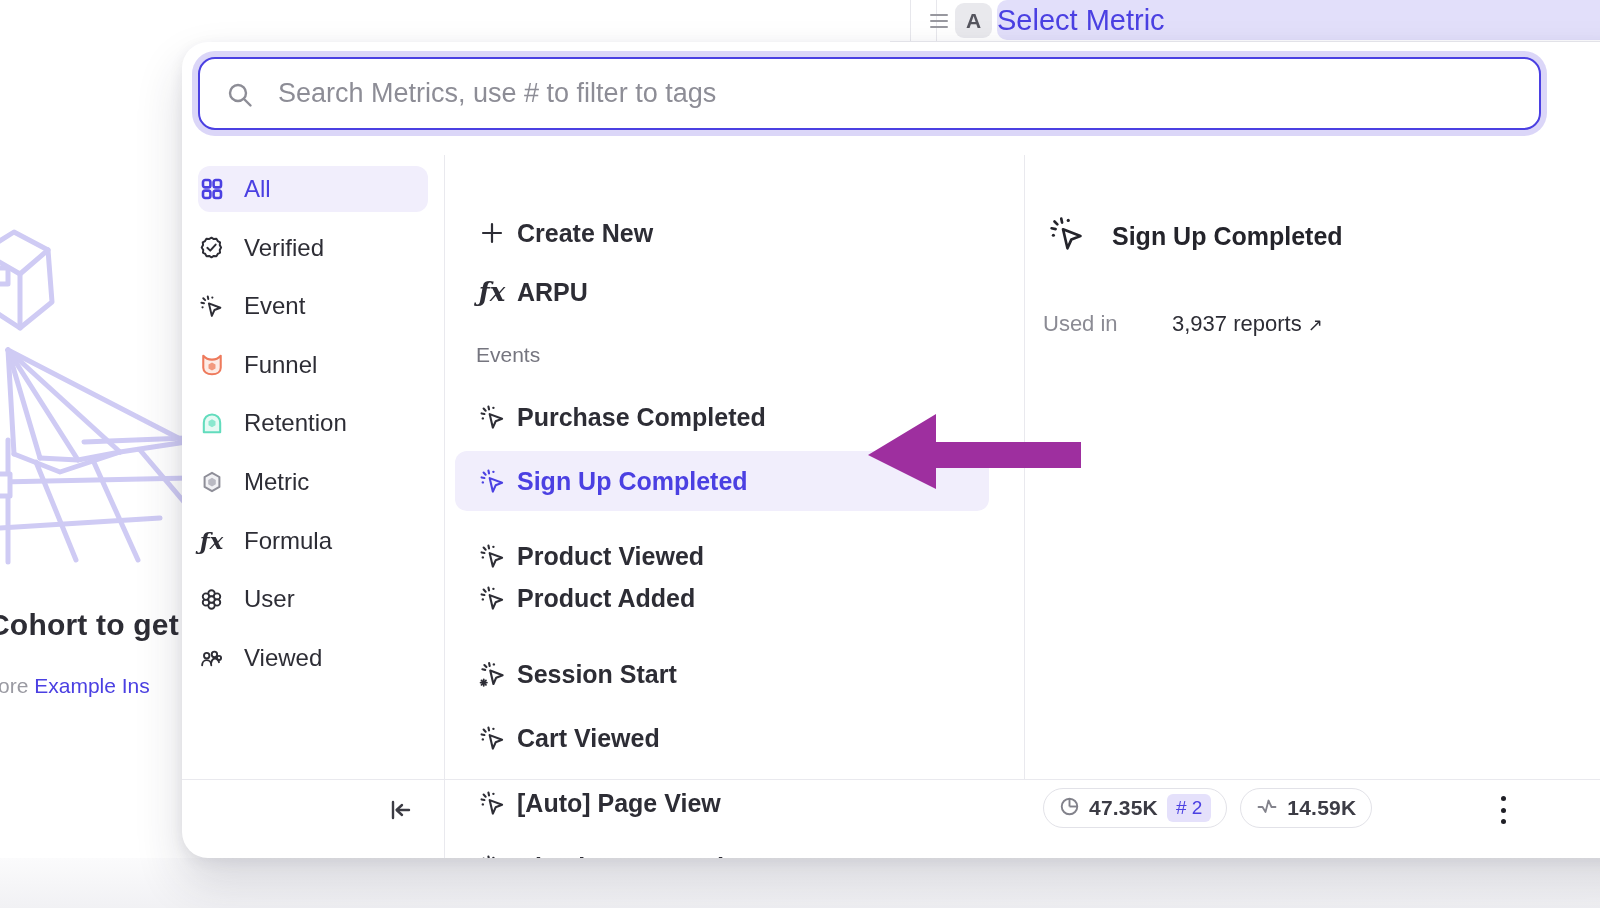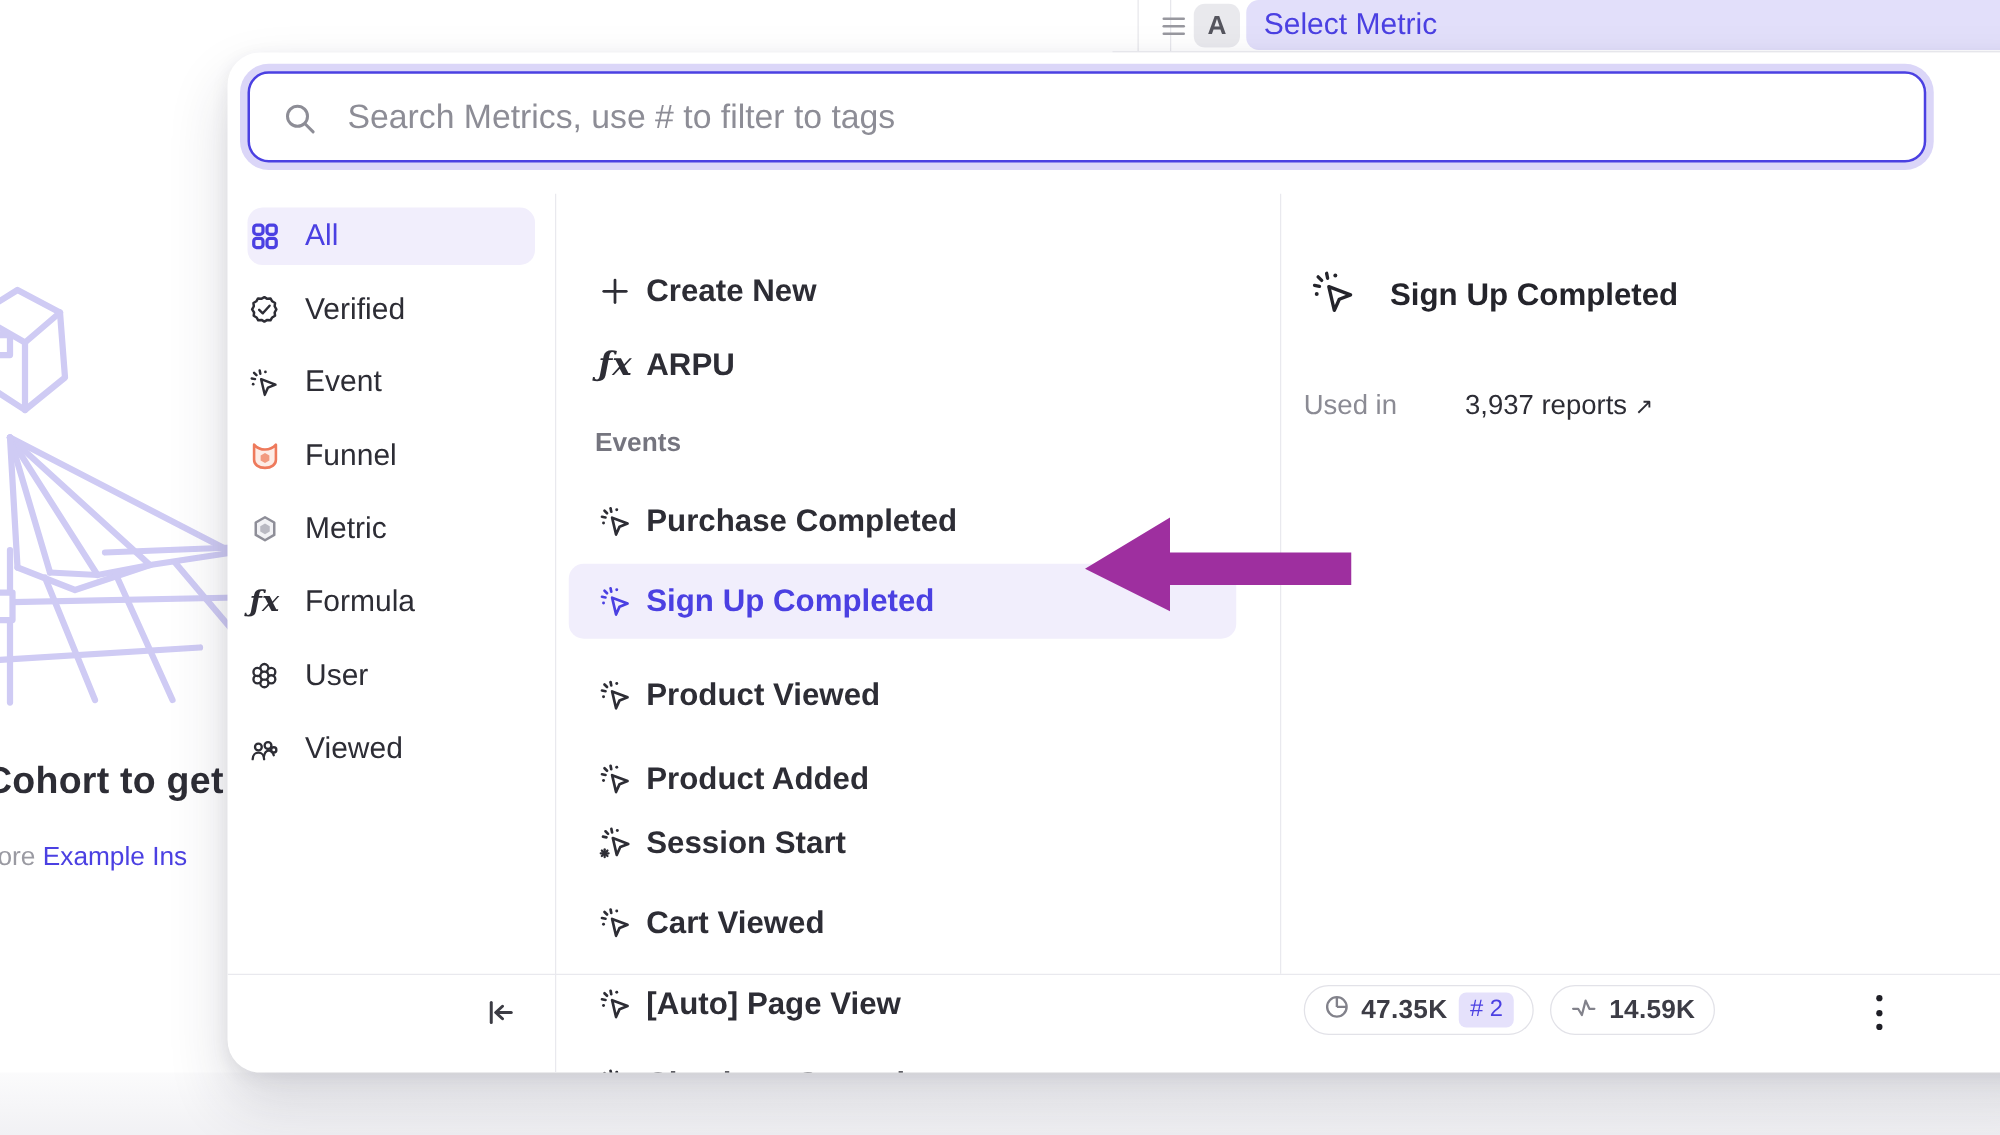--- a/index.html
+++ b/index.html
@@ -13,22 +13,22 @@
   .builder-hline { position:absolute; top:41px; left:890px; width:710px; height:1px; background:#ededf1; }
   .drag-handle { position:absolute; left:928px; top:11px; }
   .a-badge {
     position:absolute; left:955px; top:3px; width:37px; height:35px;
     background:#e9e9ed; border-radius:9px; color:#55555e; font-size:21px; font-weight:700;
     display:flex; align-items:center; justify-content:center;
   }
   .select-metric-field {
     position:absolute; left:997px; top:0; width:603px; height:40px;
     background:#e2dffa; border-radius:10px 0 0 10px;
-    display:flex; align-items:center; padding-left:14px;
-    color:#4b40e2; font-size:24px; font-weight:500;
+    display:flex; align-items:center; 
+    color:#4b40e2; font-size:29px; font-weight:500;
   }
   .illustration { position:absolute; left:0; top:210px; }
   .bg-heading {
     position:absolute; left:-12px; top:608px; font-size:30px; font-weight:700; color:#2d2d35;
     white-space:nowrap; letter-spacing:.2px;
   }
   .bg-subline { position:absolute; left:-2px; top:674px; font-size:21px; white-space:nowrap; }
   .bg-subline .gray { color:#9a9aa2; }
   .bg-subline .link { color:#4b40e2; }
   .bottom-strip {
@@ -67,22 +67,22 @@
   .fx-glyph { font-family:"DejaVu Serif", serif; font-style:italic; font-size:23px; font-weight:600; color:#2d2d35; }
   
   .list-col { position:absolute; left:273px; top:113px; width:569px; }
   .list-row {
     position:absolute; left:0; width:534px; height:50px; border-radius:12px;
     display:flex; align-items:center; cursor:pointer;text-align:right;
   }
   .list-row .ic { position:absolute; left:23px; width:28px; height:28px; display:flex; align-items:center; justify-content:center; }
   .list-row .lbl { position:absolute; left:62px; font-size:25px; font-weight:600; color:#2d2d35; white-space:nowrap; }
   .row-create { top:53px; } .row-arpu { top:112px; }
-  .section-hd { position:absolute; left:21px; top:188px; font-size:21px; color:#75757f; font-weight:700; }
-  .ev0{top:237px}.ev1{top:296px;height:60px;background:#f1eefc}.ev2{top:376px}.ev3{top:443px}
+  .section-hd { position:absolute; left:21px; top:188px; font-size:21px; color:#75757f; font-weight:400; }
+  .ev0{top:237px}.ev1{top:296px;height:60px;background:#f1eefc}.ev2{top:376px}.ev3{top:418px}
   .ev4{top:494px}.ev5{top:558px}.ev6{top:623px}.ev7{top:687px}
   .ev1 .lbl, .ev1 .ic { color:#4b40e2; }
   .ev1 .lbl { font-weight:700; }
   
   .panel { position:absolute; left:842px; top:113px; width:533px; height:703px; }
   .panel-head { position:absolute; left:24px; top:60px; display:flex; align-items:center; gap:26px; }
   .panel-title { font-size:25px; font-weight:700; color:#24242b; }
   .used-row { position:absolute; top:156px; left:0; width:100%; font-size:22px; }
   .used-label { position:absolute; left:19px; color:#8b8b94; }
   .used-value { position:absolute; left:148px; color:#2d2d35; font-weight:500; cursor:pointer; }
@@ -217,20 +217,29 @@
         <span class="ic">
           <svg width="24" height="24" viewBox="0 0 22 22">
               <path d="M3 2.5c2 2.3 4.8 3.6 8 3.6s6-1.3 8-3.6v11c0 3.6-3.2 6-8 6s-8-2.4-8-6z" fill="#fdece6" stroke="#ee7a5c" stroke-width="1.9" stroke-linejoin="round"></path>
           <path d="M11 8.6l3.2 1.9v3.6L11 16l-3.2-1.9v-3.6z" fill="#f29a7f"></path>
             </svg>
         </span>
         <span>Funnel</span>
       </div>
       <div class="side-item">
         <span class="ic">
+          <svg width="24" height="24" viewBox="0 0 22 22">
+              <path d="M3.5 19.5V10.8C3.5 6.4 6.7 3.2 11 3.2s7.5 3.2 7.5 7.6v8.7z" fill="#e6faf4" stroke="#62dcbd" stroke-width="1.9" stroke-linejoin="round"></path>
+          <path d="M11 7.6l3.2 1.9v3.6L11 15l-3.2-1.9V9.5z" fill="#8ae8cf"></path>
+            </svg>
+        </span>
+        <span>Retention</span>
+      </div>
+      <div class="side-item">
+        <span class="ic">
           <svg width="24" height="24" viewBox="0 0 24 24" fill="none">
               <path d="M12 2.8l7.4 4.2v9.9L12 21.2l-7.4-4.3V7z" stroke="#8e8e98" stroke-width="2" stroke-linejoin="round" fill="#f2f2f5"></path>
           <path d="M12 7.8l3.8 2.2v4.2L12 16.4l-3.8-2.2V10z" fill="#b9b9c2"></path>
             </svg>
         </span>
         <span>Metric</span>
       </div>
       <div class="side-item">
         <span class="ic">
             <span class="fx-glyph">ƒx</span>

